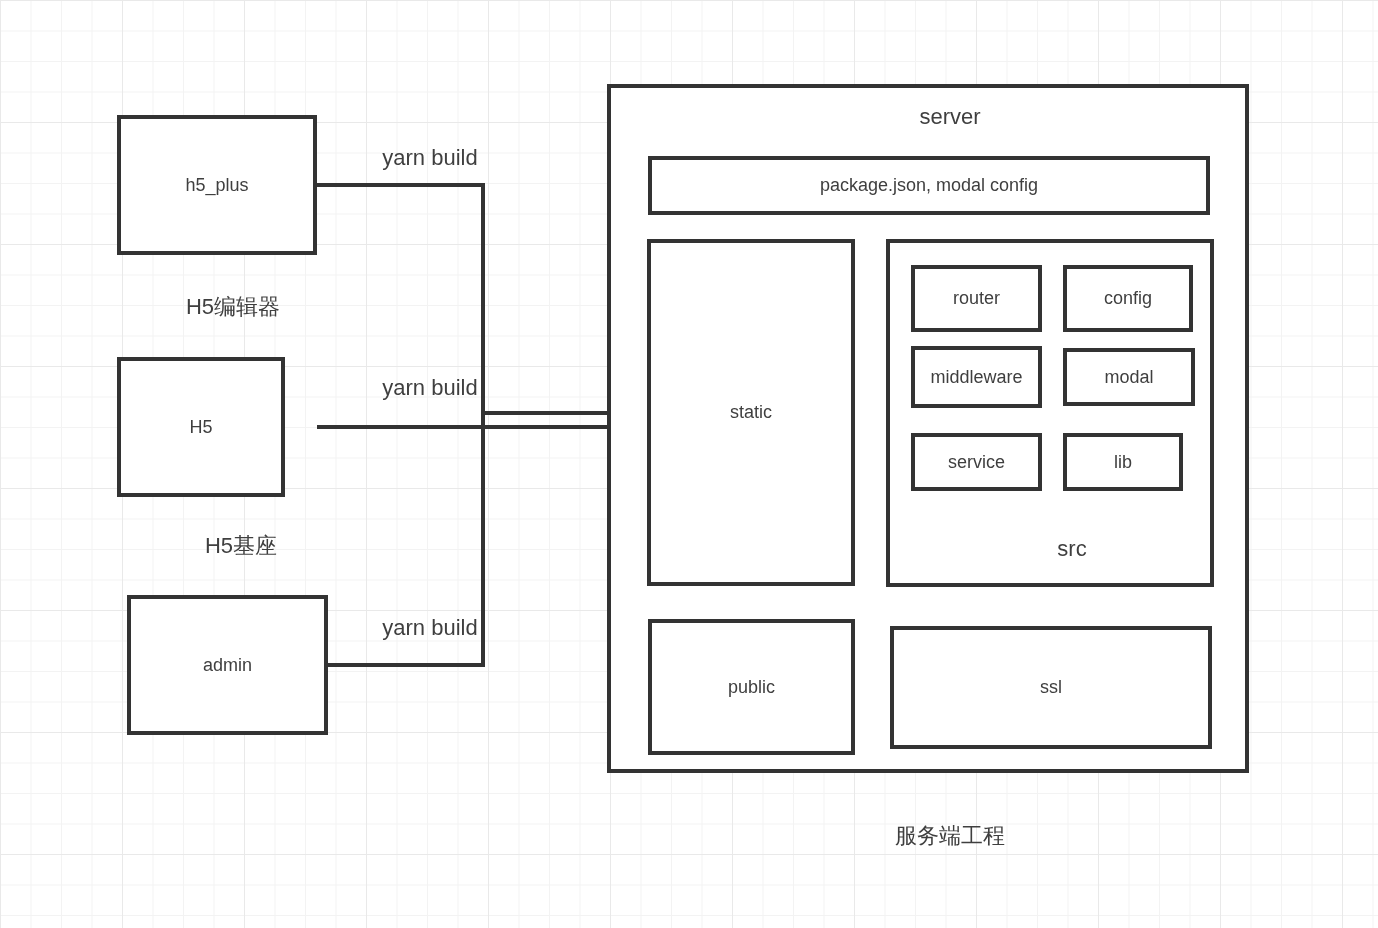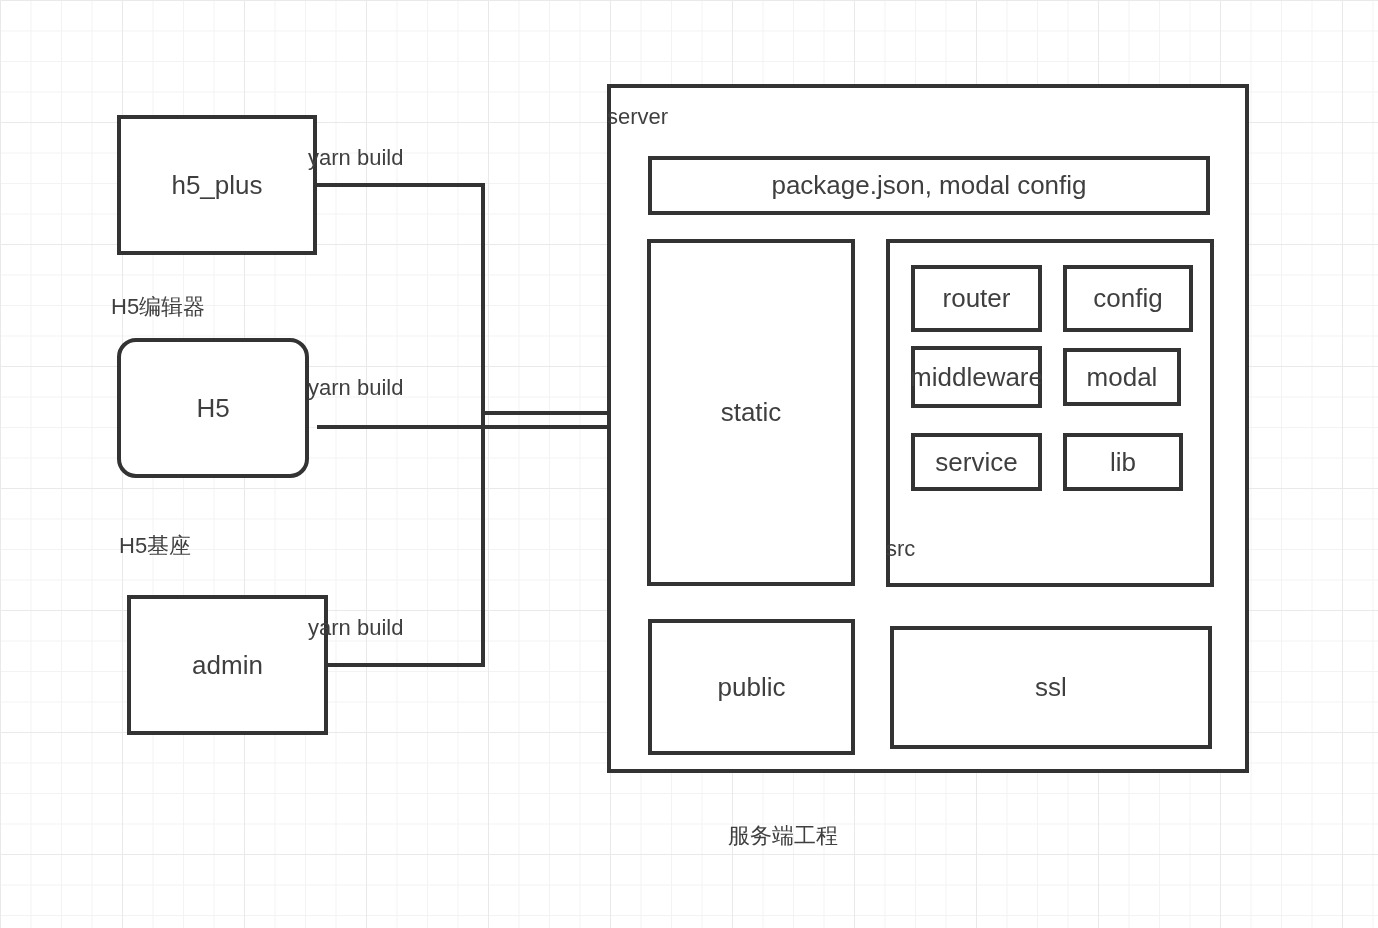--- a/index.html
+++ b/index.html
@@ -29,37 +29,39 @@
     z-index: 1;
   }
   .box {
     position: absolute;
     box-sizing: border-box;
     border: 4px solid #333333;
     background: #ffffff;
     display: flex;
     align-items: center;
     justify-content: center;
-    font-size: 26px;
+    font-size: 18px;
     color: #3f3f3f;
     z-index: 2;
     text-align: center;
     line-height: 1.25;
   }
   .box.container {
     justify-content: flex-start;
     align-items: flex-start;
   }
   .floating-label {
     position: absolute;
     font-size: 22px;
     color: #3f3f3f;
+    text-align: center;
     line-height: 1.45;
     z-index: 3;
     white-space: nowrap;
+    padding-left: 22px;
   }
   .col {
     display: flex;
     flex-direction: row;
   }
 </style>
 </head>
 <body>
 
 <div class="canvas">
@@ -73,21 +75,21 @@
     <path d="M317 427 H632" fill="none" stroke="#333333" stroke-width="4"></path>
     <polygon points="647,413 617,400 617,426" fill="#333333"></polygon>
     <polygon points="647,427 617,414 617,440" fill="#333333"></polygon>
   </svg>
 
   <div class="box" style="left:117px; top:115px; width:200px; height:140px;">
     <span>h5_plus</span>
   </div>
   <div class="floating-label" style="left:111px; top:291px; width:200px;">H5编辑器</div>
 
-  <div class="box" style="left:117px; top:338px; width:192px; height:140px;border-radius:19px;">
+  <div class="box" style="left:117px; top:357px; width:168px; height:140px;">
     <span>H5</span>
   </div>
   <div class="floating-label" style="left:119px; top:530px; width:200px;">H5基座</div>
 
   <div class="box" style="left:119px; top:595px; width:201px; height:140px;margin-left:8px;">
     <span>admin</span>
   </div>
 
   <div class="floating-label" style="left:308px; top:142px; width:200px;">yarn build</div>
   <div class="floating-label" style="left:308px; top:372px; width:200px;">yarn build</div>
@@ -108,21 +110,21 @@
   <div class="box" style="left:911px; top:265px; width:131px; height:67px;">
     <span>router</span>
   </div>
   <div class="box" style="left:1063px; top:265px; width:130px; height:67px;">
     <span>config</span>
   </div>
   <div class="box col" style="left:911px; top:346px; width:131px; height:62px;">
     <span>middle</span>
     <span>ware</span>
   </div>
-  <div class="box" style="left:1063px; top:348px; width:118px; height:58px;justify-content:center;">
+  <div class="box" style="left:1063px; top:348px; width:132px; height:58px;justify-content:center;">
     <span>modal</span>
   </div>
   <div class="box" style="left:911px; top:433px; width:131px; height:58px;">
     <span>service</span>
   </div>
   <div class="box" style="left:1063px; top:433px; width:120px; height:58px;">
     <span>lib</span>
   </div>
   <div class="floating-label" style="left:886px; top:533px; width:328px;">src</div>
 

